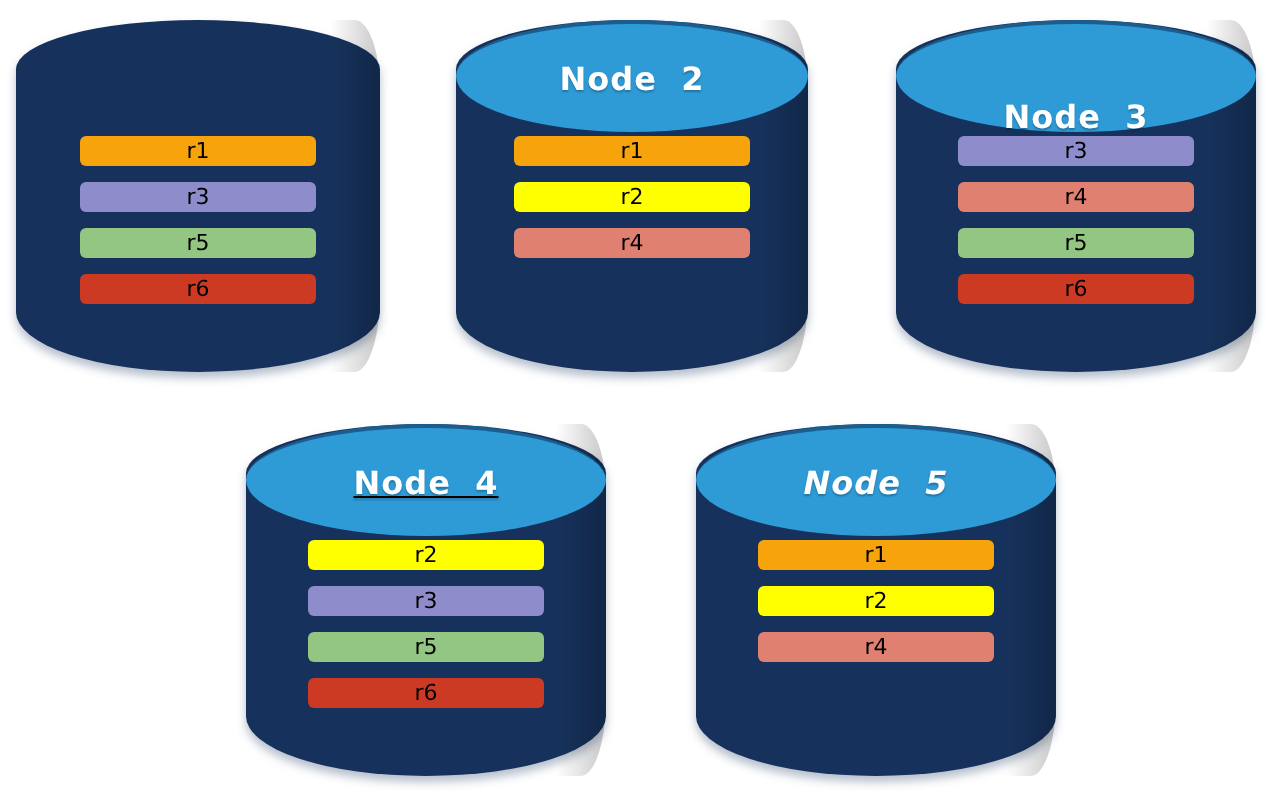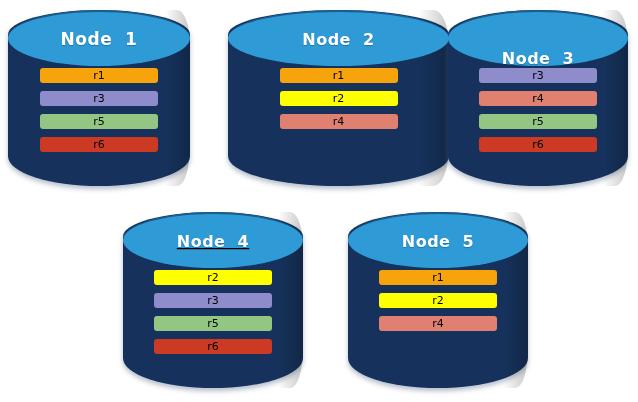--- a/index.html
+++ b/index.html
@@ -82,31 +82,28 @@
   }
   .replica:last-child { margin-bottom: 0; }
 </style>
 </head>
 <body>
 
 <div id="canvas" style="background: rgb(255, 255, 255);">
 
 <div class="node" style="left: 8px; top: 10px; width: 182px; height: 176px;">
       <div class="cyl-body" style="background: rgb(22, 50, 92);"></div>
-      <div class="cyl-top" style="height: 56px; top: 0px; background: rgb(46, 155, 214);">
-        <div class="node-label" style="font-size: 17px; color: rgb(255, 255, 255);">Node  1</div>
-      </div>
       <div class="replicas" style="top: 58px;">
         <div class="replica" style="background: rgb(247, 163, 12); width: 118px; color: rgb(0, 0, 0);">r1</div>
         <div class="replica" style="background: rgb(142, 140, 203); width: 118px; color: rgb(0, 0, 0);">r3</div>
         <div class="replica" style="background: rgb(147, 198, 131); width: 118px; color: rgb(0, 0, 0);">r5</div>
         <div class="replica" style="background: rgb(204, 58, 35); width: 118px; color: rgb(0, 0, 0);">r6</div>
       </div>
     </div>
-    <div class="node" style="left: 228px; top: 10px; width: 176px; height: 176px; padding-left: 45px;">
+    <div class="node" style="left: 228px; top: 10px; width: 176px; height: 176px;">
       <div class="cyl-body" style="background: rgb(22, 50, 92);"></div>
       <div class="cyl-top" style="height: 56px; top: 0px; background: rgb(46, 155, 214);">
         <div class="node-label" style="font-size: 16px; color: rgb(255, 255, 255);">Node  2</div>
       </div>
       <div class="replicas" style="top: 58px;">
         <div class="replica" style="background: rgb(247, 163, 12); width: 118px; color: rgb(0, 0, 0);">r1</div>
         <div class="replica" style="background: rgb(255, 255, 0); width: 118px; color: rgb(0, 0, 0);">r2</div>
         <div class="replica" style="background: rgb(224, 128, 112); width: 118px; color: rgb(0, 0, 0);">r4</div>
       </div>
     </div>
@@ -130,21 +127,21 @@
       <div class="replicas" style="top: 58px;">
         <div class="replica" style="background: rgb(255, 255, 0); width: 118px; color: rgb(0, 0, 0);">r2</div>
         <div class="replica" style="background: rgb(142, 140, 203); width: 118px; color: rgb(0, 0, 0);">r3</div>
         <div class="replica" style="background: rgb(147, 198, 131); width: 118px; color: rgb(0, 0, 0);">r5</div>
         <div class="replica" style="background: rgb(204, 58, 35); width: 118px; color: rgb(0, 0, 0);">r6</div>
       </div>
     </div>
     <div class="node" style="left: 348px; top: 212px; width: 180px; height: 176px;">
       <div class="cyl-body" style="background: rgb(22, 50, 92);"></div>
       <div class="cyl-top" style="height: 56px; top: 0px; background: rgb(46, 155, 214);">
-        <div class="node-label" style="font-size: 16px; color: rgb(255, 255, 255);">Node  5</div>
+        <div class="node-label" style="font-size: 16px; color: rgb(255, 255, 255); font-style: italic;">Node  5</div>
       </div>
       <div class="replicas" style="top: 58px;">
         <div class="replica" style="background: rgb(247, 163, 12); width: 118px; color: rgb(0, 0, 0);">r1</div>
         <div class="replica" style="background: rgb(255, 255, 0); width: 118px; color: rgb(0, 0, 0);">r2</div>
         <div class="replica" style="background: rgb(224, 128, 112); width: 118px; color: rgb(0, 0, 0);">r4</div>
       </div>
     </div>
   </div>
 
 </body></html>

